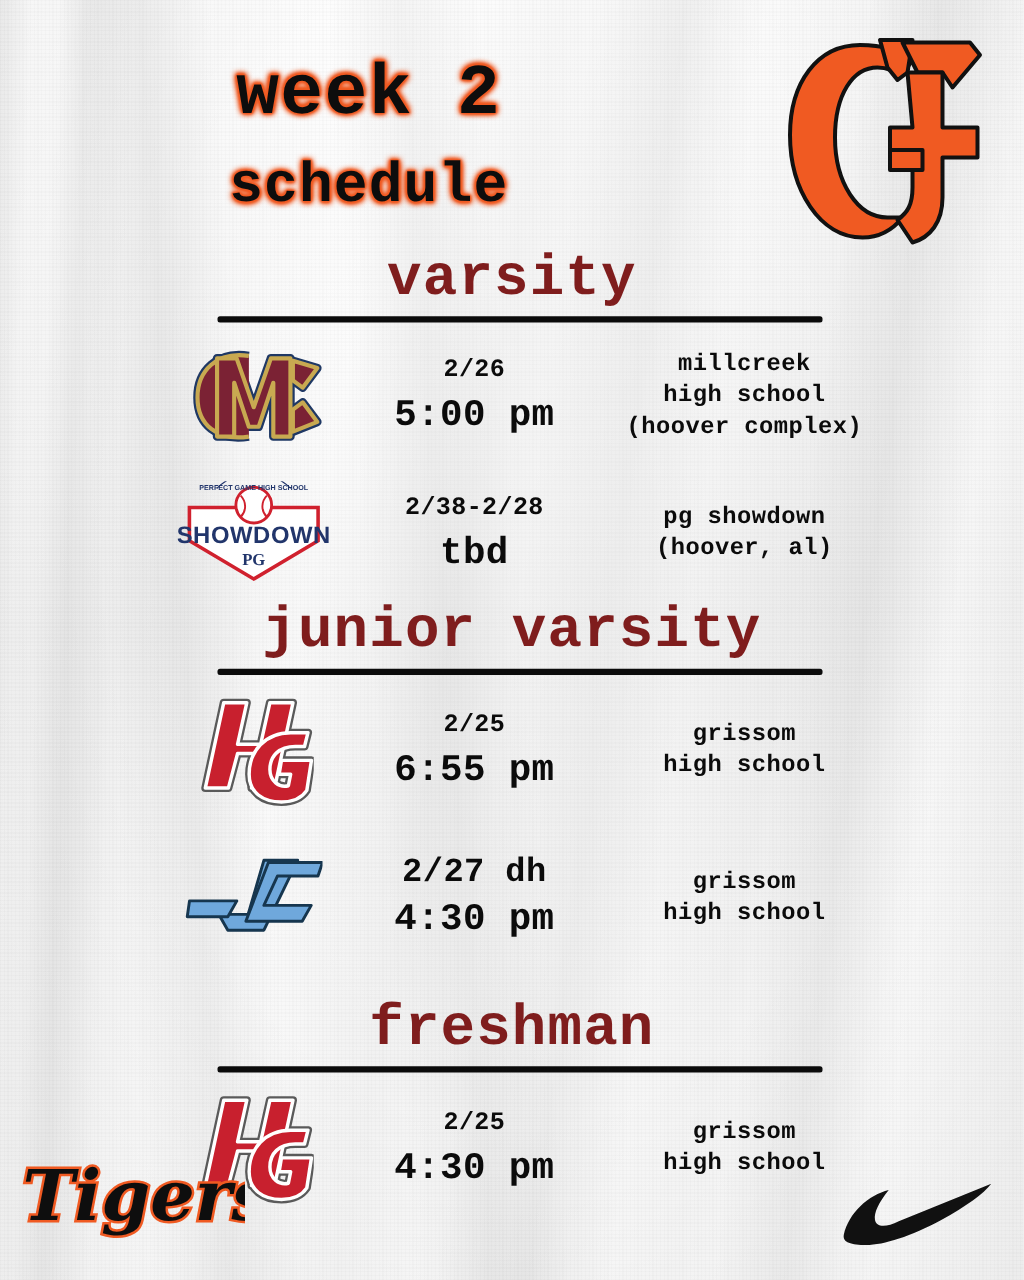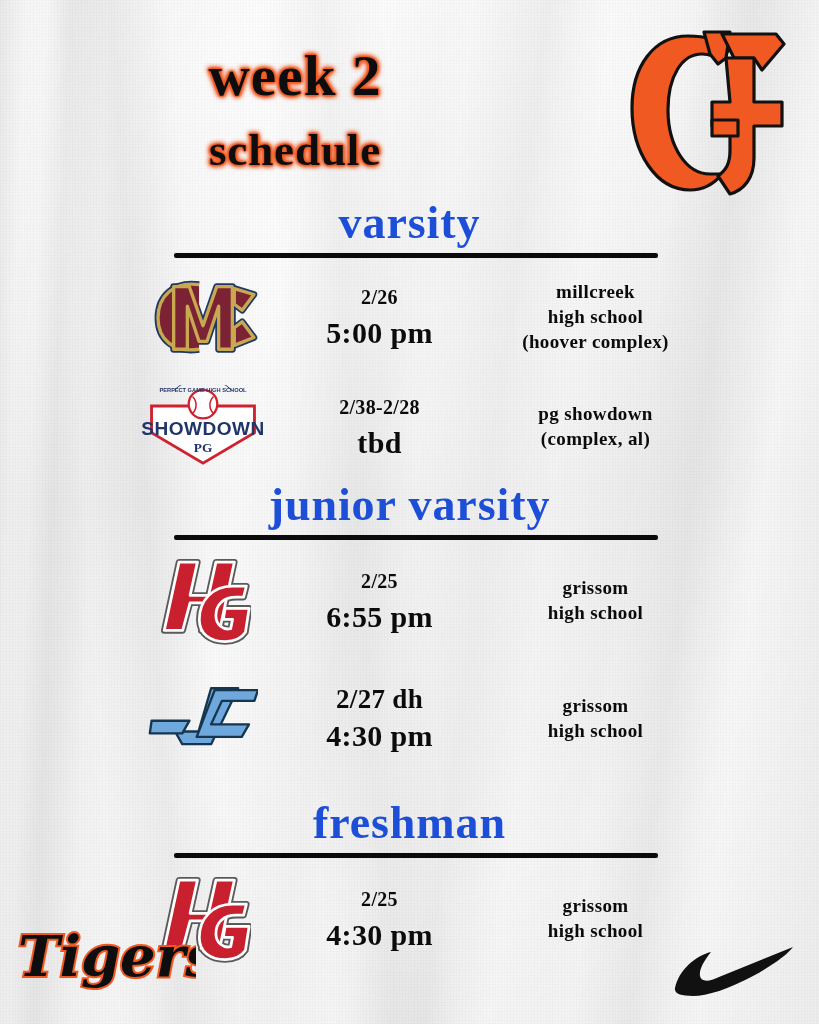--- a/index.html
+++ b/index.html
@@ -33,21 +33,21 @@
       repeating-linear-gradient(90deg, rgba(0,0,0,0.03) 0px, rgba(0,0,0,0.03) 1px, rgba(255,255,255,0) 1px, rgba(255,255,255,0) 3px);
   }
   .bg-vig{
     position:absolute;inset:0;
     background:radial-gradient(ellipse at 50% 42%, rgba(255,255,255,0.35) 0%, rgba(255,255,255,0) 55%, rgba(0,0,0,0.05) 100%);
   }
   .content{position:absolute;inset:0;}
 
   
   .techno{
-    font-family:Liberation Serif, serif;
+    font-family:Liberation Mono, monospace;
     font-weight:bold;letter-spacing:.02em;
   }
 
   
   #header-title{
     position:absolute;left:0;top:46px;width:590px;text-align:center;
   }
   .title-line1{
     display:block;font-size:57px;line-height:60px;color:#0d0d0d;
     text-shadow:
@@ -63,21 +63,21 @@
       0 1px 2px #f05a22, 0 -1px 2px #f05a22,
       2px 2px 4px rgba(240,90,34,.9), -2px -2px 4px rgba(240,90,34,.9),
       2px -2px 4px rgba(240,90,34,.75), -2px 2px 4px rgba(240,90,34,.75);
     text-align: center;
   }
   #team-logo-g{position:absolute;right:28px;top:24px;width:165px;height:175px;}
 
   
   .section{position:absolute;left:0;width:819px;}
   .section-title{
-    text-align:center;font-size:46px;line-height:54px;color:#1d4ed8;
+    text-align:center;font-size:46px;line-height:54px;color:#7f1d1d;
     margin:0 12px 0 0;padding-left:12px;
   }
   .divider{
     width:484px;height:5px;background:#0b0b0b;border-radius:2px;
     margin:3px auto 0 auto;position:relative;left:6px;
   }
 
   
   .game-row{
     position:relative;display:flex;align-items:center;
@@ -180,21 +180,21 @@
             <text x="64" y="52" font-size="20" font-family="'Liberation Sans',sans-serif" font-weight="bold" fill="#21356B" text-anchor="middle" letter-spacing="0.5">SHOWDOWN</text>
             <text x="64" y="70" font-size="14" font-family="'Liberation Serif',serif" font-weight="bold" fill="#21356B" text-anchor="middle">PG</text>
           </svg>
         </div>
         <div class="when-cell techno">
           <span class="when-date">2/38-2/28</span>
           <span class="when-time">tbd</span>
         </div>
         <div class="where-cell techno">
           <span>pg showdown</span>
-          <span>(complex, al)</span>
+          <span>(hoover, al)</span>
         </div>
       </div>
     </div>
 
     <div class="section" style="top:478px;">
       <div class="techno section-title">junior varsity</div>
       <div class="divider"></div>
 
       <div class="game-row" style="margin-top:12px;">
         <div class="logo-cell">

